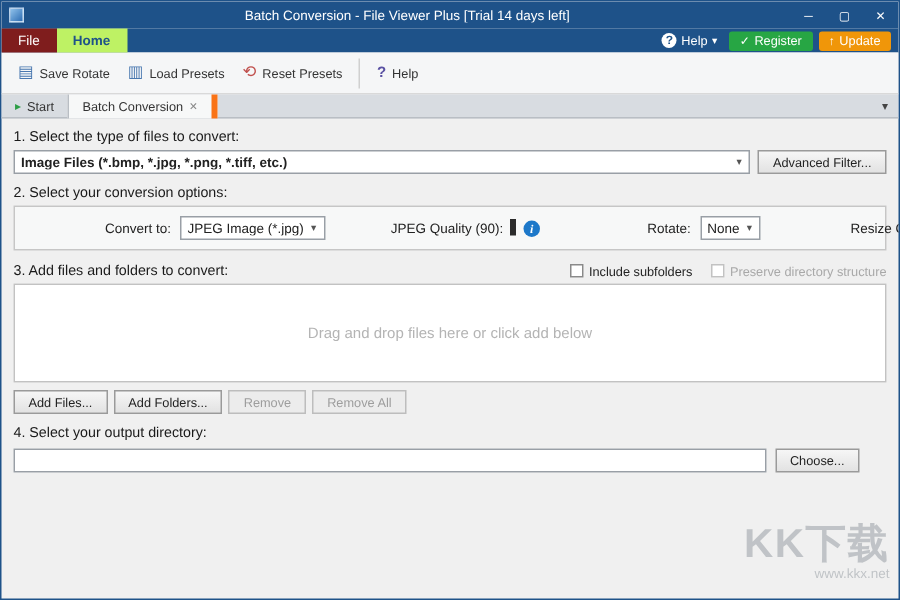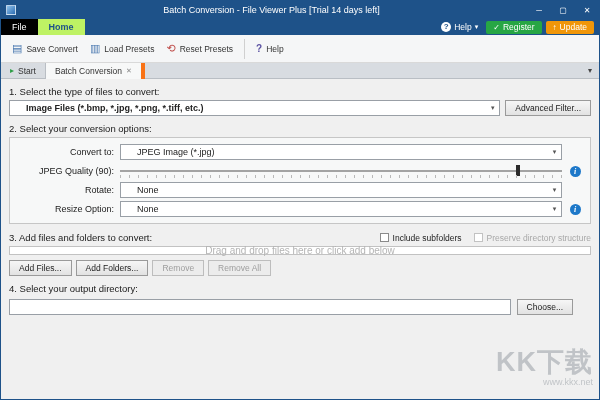--- a/index.html
+++ b/index.html
@@ -10,21 +10,21 @@
     font-family:"Liberation Sans", sans-serif;
   }
   
   .titlebar { height:18px; background:#1e5289; color:#fff; display:flex; align-items:center; font-size:9px;gap:44px; }
   .app-icon { width:10px; height:10px; margin-left:5px; background:linear-gradient(135deg,#8fc1ea,#2d6db3); border:1px solid rgba(255,255,255,.6); flex-shrink:0; }
   .title { flex:1; text-align:center; white-space:nowrap; overflow:hidden; }
   .win-controls { display:flex; height:100%; }
   .win-btn { width:24px; height:100%; display:flex; align-items:center; justify-content:center; font-size:8px; color:#fff; cursor:default; }
   
   .ribbon-tabs { height:16px; background:#1e5289; display:flex; align-items:stretch; font-size:9px; }
-  .tab-file { background:#000000; color:#fff; padding:0 11px; display:flex; align-items:center; }
+  .tab-file { background:#7f1d1d; color:#fff; padding:0 11px; display:flex; align-items:center; }
   .tab-home { background:#bef264; color:#1e5289; padding:0 11px; display:flex; align-items:center; font-weight:bold; }
   .ribbon-right { margin-left:auto; display:flex; align-items:center; gap:4px; padding-right:5px; color:#fff; font-size:8.5px; }
   .help-cluster { display:flex; align-items:center; gap:3px; padding:0 4px; }
   .qicon { width:10px; height:10px; border-radius:50%; background:#fff; color:#1e5289; font-size:8px; line-height:10px; text-align:center; font-weight:bold; }
   .pill { display:flex; align-items:center; gap:3px; border-radius:2px; padding:1px 7px; height:13px; }
   .pill.register { background:#27a644; }
   .pill.update { background:#f09609; }
   .pill .picon { font-size:8px; }
   .caret { font-size:7px; }
   
@@ -38,28 +38,28 @@
   .tabstrip { height:16px; background:#d8dce1; border-bottom:1px solid #b9bec4; display:flex; align-items:stretch; font-size:8.5px; color:#333; }
   .ts-tab { display:flex; align-items:center; gap:4px; padding:0 9px; }
   .ts-start-icon { color:#2d9e46; font-size:8px; }
   .ts-active { background:#f7f8f8; border-left:1px solid #b9bec4; border-right:4px solid #f97316; margin-bottom:-1px; }
   .ts-close { font-size:7px; color:#888; }
   .ts-overflow { margin-left:auto; display:flex; align-items:center; padding:0 7px; font-size:8px; color:#444; }
   
   .content { height:248px; padding:5px 8px 6px; display:flex; flex-direction:column; }
   .sec-label { font-size:9.5px; color:#1a1a1a; margin:2px 0 3px; }
   .row { display:flex; align-items:center; gap:5px; }
-  .combo { height:16px; background:#fff; border:1px solid #999fa6; display:flex; align-items:center; font-size:9px; color:#222; padding-left:16px; flex:1; min-width:0; }
+  .combo { height:16px; background:#fff; border:1px solid #999fa6; display:flex; align-items:center; font-size:9px; color:#222; padding-left:4px; flex:1; min-width:0; }
   .combo .ctext { white-space:nowrap; overflow:hidden; }
   .combo .ctext.bold { font-weight:bold; }
   .combo-arrow { margin-left:auto; width:13px; text-align:center; color:#555; font-size:7px; flex-shrink:0; }
   .btn { height:16px; background:linear-gradient(#f6f6f6,#e2e2e2); border:1px solid #9a9a9a; font-size:8.5px; color:#222; display:inline-flex; align-items:center; justify-content:center; padding:0 9px; white-space:nowrap; }
   .btn.disabled { color:#9d9d9d; background:#ececec; border-color:#bdbdbd; }
   
-  .panel { border:1px solid #c6c6c6; background:#f7f8f8; padding:6px 8px; display:flex; flex-direction:column; gap:3px; margin-bottom:5px; }
+  .panel { border:1px solid #c6c6c6; background:#f7f8f8; padding:6px 8px; display:flex; gap:3px; margin-bottom:5px; }
   .prow { display:flex; align-items:center; gap:6px; height:16px; }
   .plabel { width:96px; text-align:right; font-size:9px; color:#222; flex-shrink:0; white-space:nowrap; }
   .tail { width:14px; display:flex; justify-content:center; flex-shrink:0; }
   .info-icon { width:11px; height:11px; border-radius:50%; background:#1d78c9; color:#fff; font-size:8px; line-height:11px; text-align:center; font-style:italic; font-weight:bold; font-family:"Liberation Serif", serif; }
   .slider { position:relative; height:14px; flex:1; }
   .slider::before { content:""; position:absolute; left:0; right:0; top:6px; height:2px; background:#a3a3a3; }
   .slider::after { content:""; position:absolute; left:0; right:0; bottom:0; height:3px;
     background:repeating-linear-gradient(to right, #b8b8b8 0 1px, transparent 1px 9px); }
   .slider-handle { position:absolute; top:1px; width:4px; height:11px; background:#2b2b2b; transform:translateX(-50%); }
   
@@ -117,21 +117,21 @@
       <div class="pill update">
         <span class="picon">↑</span>
         <span>Update</span>
       </div>
     </div>
   </div>
 
   <div class="ribbon-body">
     <div class="rb-btn">
       <span class="rb-icon">▤</span>
-      <span>Save Convert</span>
+      <span>Save Rotate</span>
     </div>
     <div class="rb-btn">
       <span class="rb-icon">▥</span>
       <span>Load Presets</span>
     </div>
     <div class="rb-btn">
       <span class="rb-icon reset">⟲</span>
       <span>Reset Presets</span>
     </div>
     <div class="rb-sep"></div>

